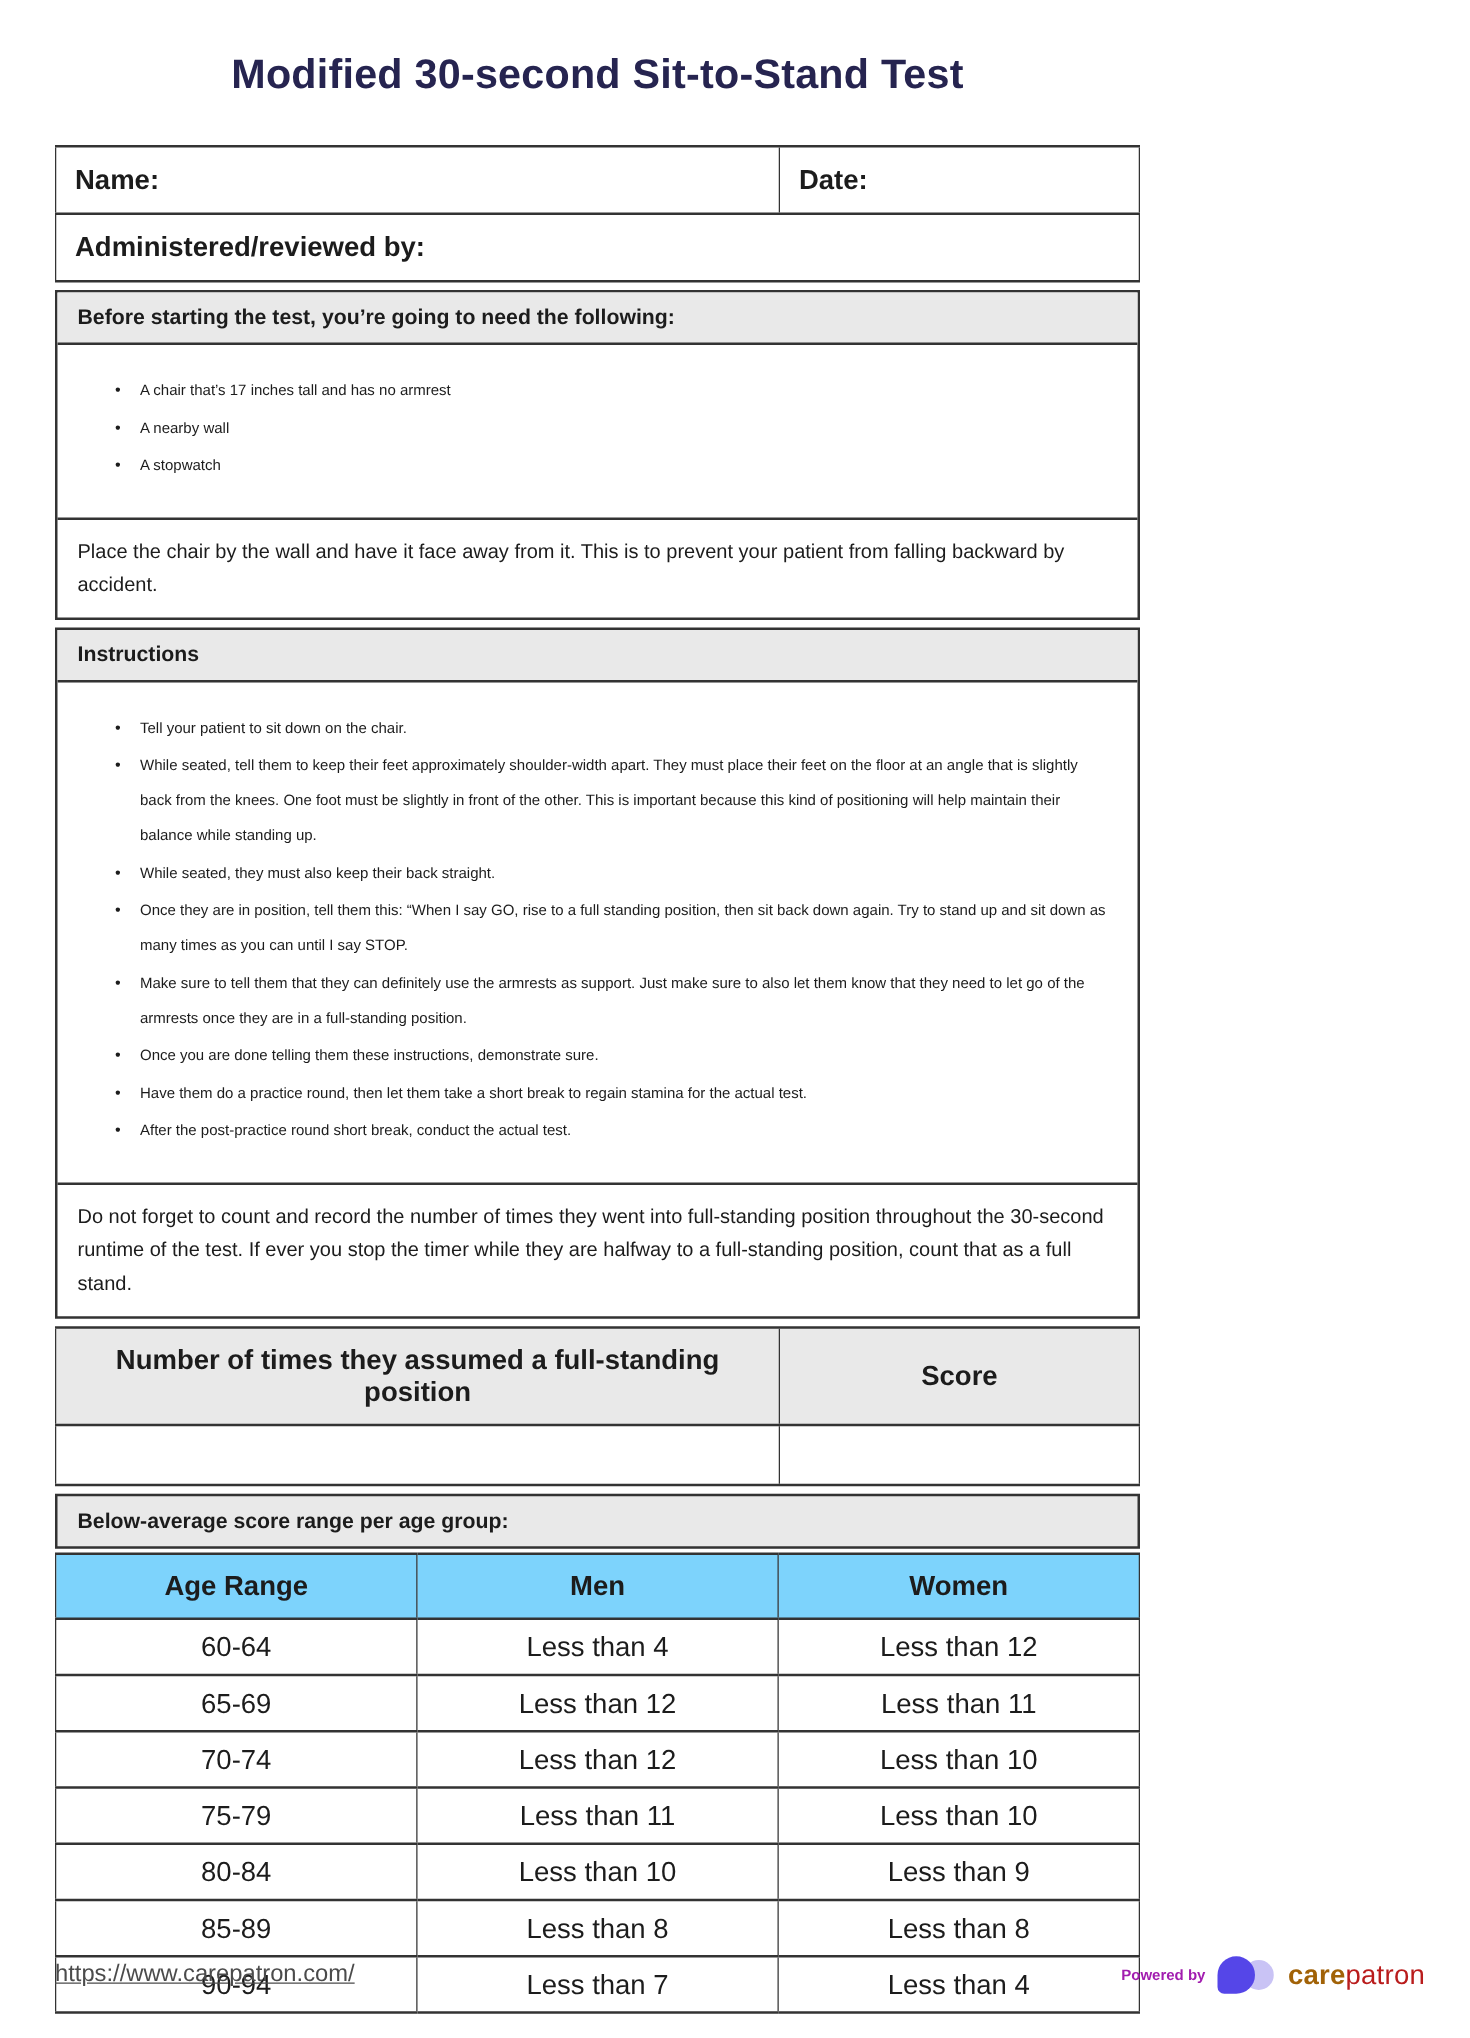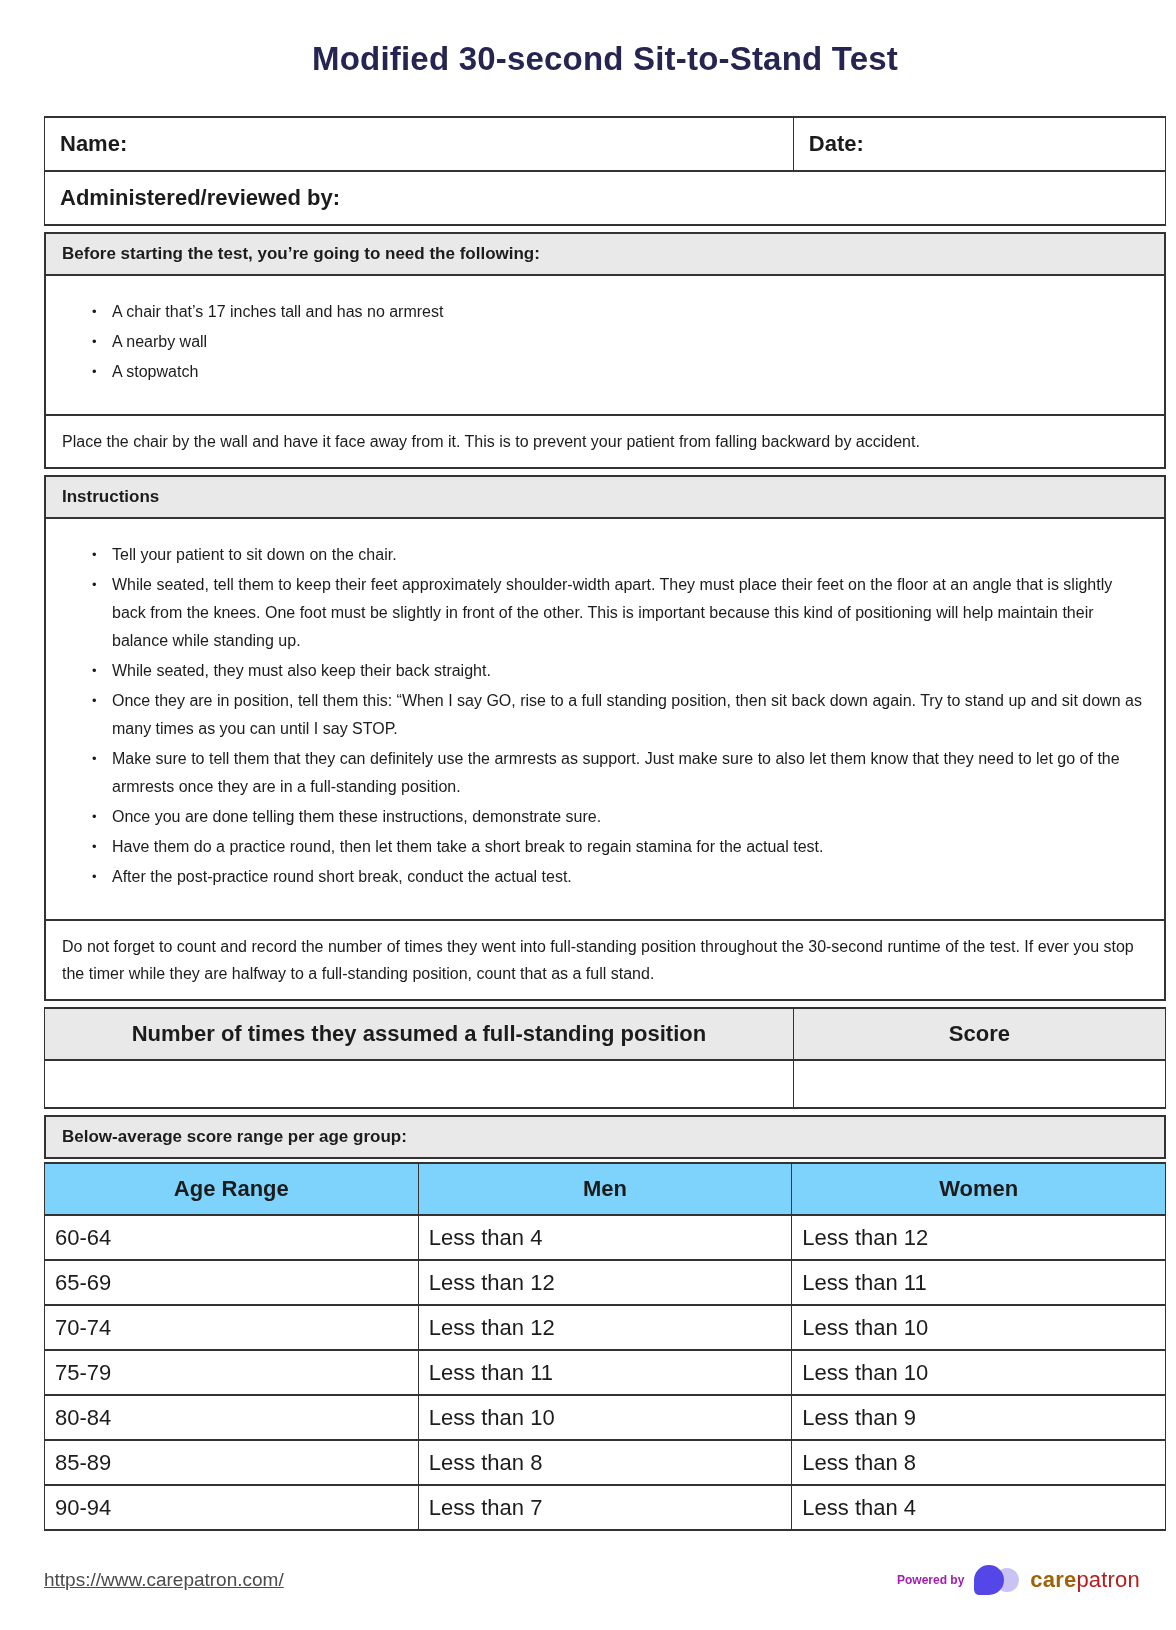--- a/index.html
+++ b/index.html
@@ -4,21 +4,21 @@
 <style>
   * { box-sizing: border-box; }
   html, body { margin: 0; padding: 0; }
   body {
     width: 1176px; height: 1630px;
     background: #ffffff;
     font-family: "Liberation Sans", sans-serif;
     color: #1c1c1c;
   }
   .page { position: relative; width: 1176px; height: 1630px; overflow: hidden; }
-  .content { margin: 0 44px; width: 1122px; }
+  .content { margin: 0 44px; width: 868px; }
 
   h1.doc-title {
     margin: 0; padding-top: 40px;
     text-align: center;
     font-size: 33px; font-weight: bold;
     color: var(--title, #262450);
     letter-spacing: 0.2px;
   }
 
   
@@ -47,21 +47,21 @@
   }
   .sec-header.standalone {
     border: 2px solid var(--border, #333333);
     margin-top: 6px;
   }
   .sec-body { padding: 20px 20px 26px 20px; }
   ul.bullets { margin: 0; padding: 0; list-style: none; }
   ul.bullets li {
     position: relative;
     padding-left: 46px;
-    font-size: 16px;
+    font-size: 12px;
     line-height: 28px;
     margin: 2px 0;
   }
   ul.bullets li::before {
     content: "\2022";
     position: absolute; left: 26px; top: 0;
     font-size: 13px; line-height: 28px;
   }
   .sec-note {
     border-top: 2px solid var(--border, #333333);
@@ -77,21 +77,21 @@
   }
   .score-table .col-count { width: 66.8%; }
   .score-table td { height: 48px; padding: 6px 10px; }
 
   .age-table { margin-top: 3px; }
   .age-table th {
     font-weight: bold; text-align: center;
     padding: 12px 10px; height: 45px; background: #7dd3fc;
   }
   .age-table td {
-    text-align: left; vertical-align: middle;
+    text-align: center; vertical-align: middle;
     padding: 4px 10px; height: 45px;
     font-size: 16px;
     margin-left: 28px;
   }
 
   .footer {
     position: absolute;
     left: 44px; right: 36px; bottom: 34px;
     display: flex; justify-content: space-between; align-items: center;
   }

